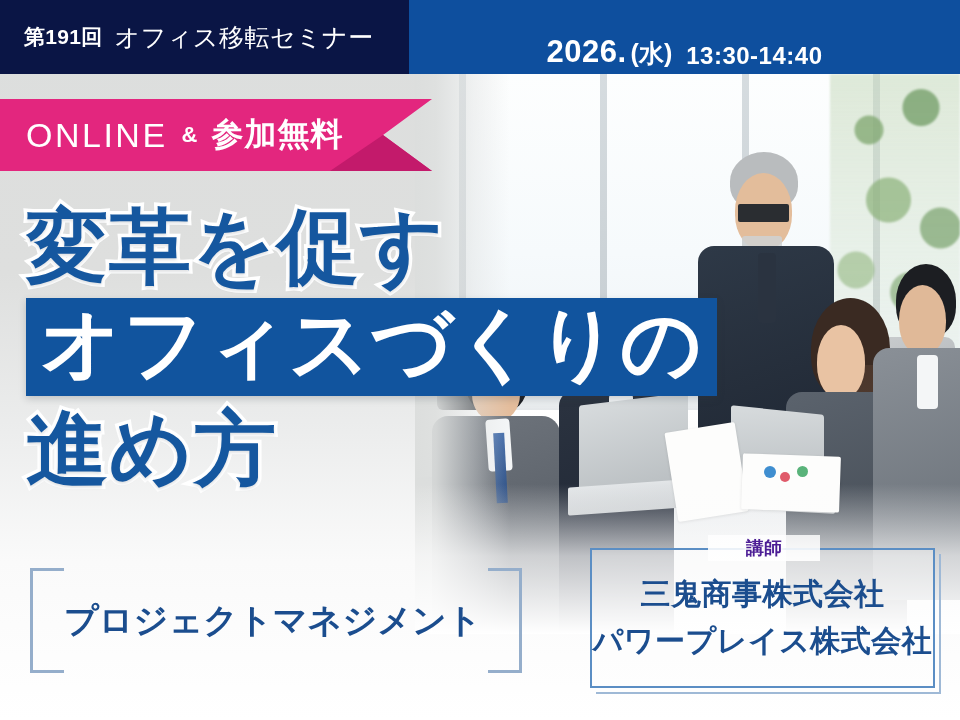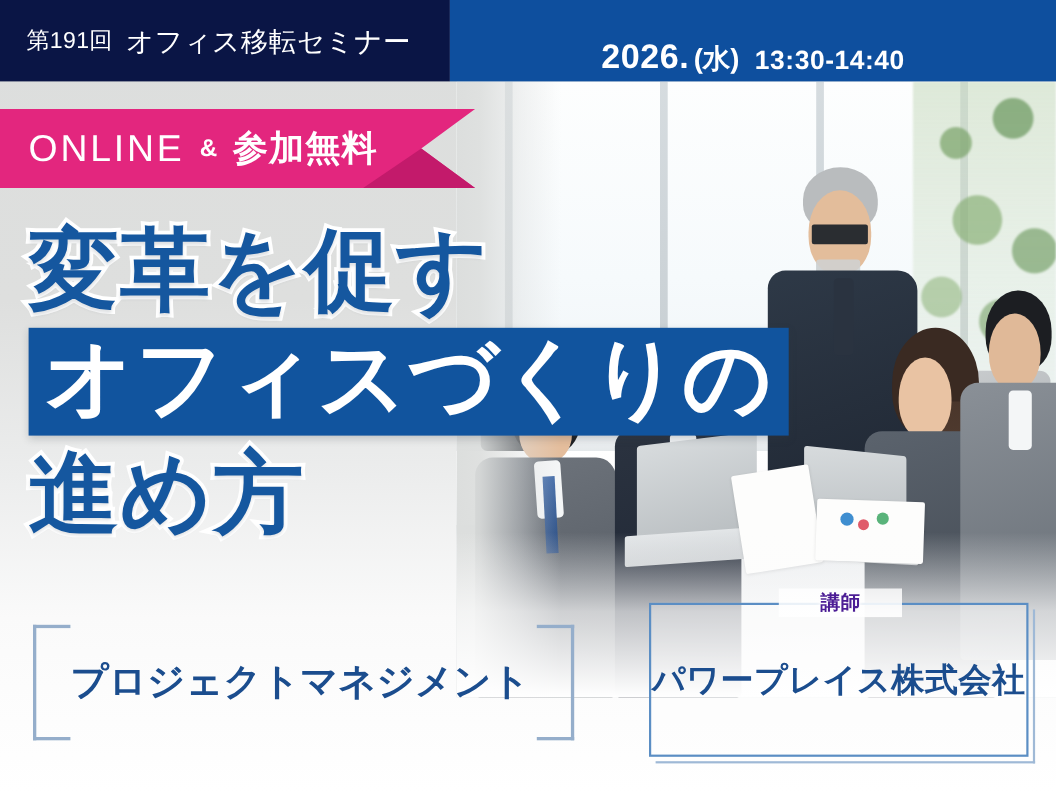--- a/index.html
+++ b/index.html
@@ -81,21 +81,21 @@
     background:linear-gradient(180deg,rgba(255,255,255,0) 0%,rgba(252,252,252,.72) 48%,#ffffff 100%);}
 
   
   .header{position:absolute;left:0;top:0;width:960px;height:74px;}
   .header-left{position:absolute;left:0;top:0;width:409px;height:74px;
     background:#0a1545;}
   .header-right{position:absolute;left:409px;top:0;width:551px;height:74px;
     background:#0e4f9e;}
   .header-title{position:absolute;left:24px;top:0;height:74px;
     display:flex;align-items:center;gap:12px;color:#fff;white-space:nowrap;}
-  .ht-no{font-size:21px;font-weight:400;letter-spacing:.3px;}
+  .ht-no{font-size:21px;font-weight:700;letter-spacing:.3px;}
   .ht-main{font-size:25px;font-weight:400;letter-spacing:.5px;}
   .header-date{position:absolute;left:409px;top:0;width:551px;height:70px;
     display:flex;align-items:flex-end;justify-content:center;gap:2px;color:#fff;white-space:nowrap;}
   .hd-year{font-size:31px;font-weight:700;letter-spacing:.5px;}
   .hd-big{font-size:42px;font-weight:700;letter-spacing:.5px;line-height:1;}
   .hd-dow{font-size:25px;font-weight:700;margin-left:2px;}
   .hd-time{font-size:24px;font-weight:700;margin-left:12px;letter-spacing:.5px;}
 
   
   .ribbon{position:absolute;left:0;top:99px;width:432px;height:72px;
@@ -282,17 +282,18 @@
       <div class="st-line2">プロジェクトマネジメント</div>
     </div>
   </div>
 
   <div class="speaker">
     <div class="spk-frame-shadow"></div>
     <div class="spk-frame"></div>
     <div class="spk-gap"></div>
     <div class="spk-label">講師</div>
     <div class="spk-body">
+      <div class="spk-name">三鬼商事株式会社</div>
       <div class="spk-name">パワープレイス株式会社</div>
     </div>
   </div>
 
 </div>
 
 </body></html>

